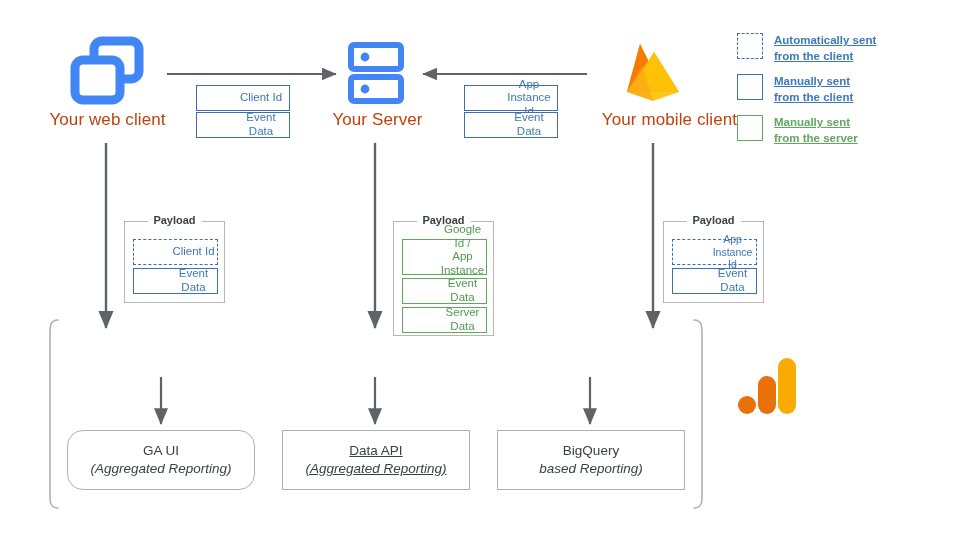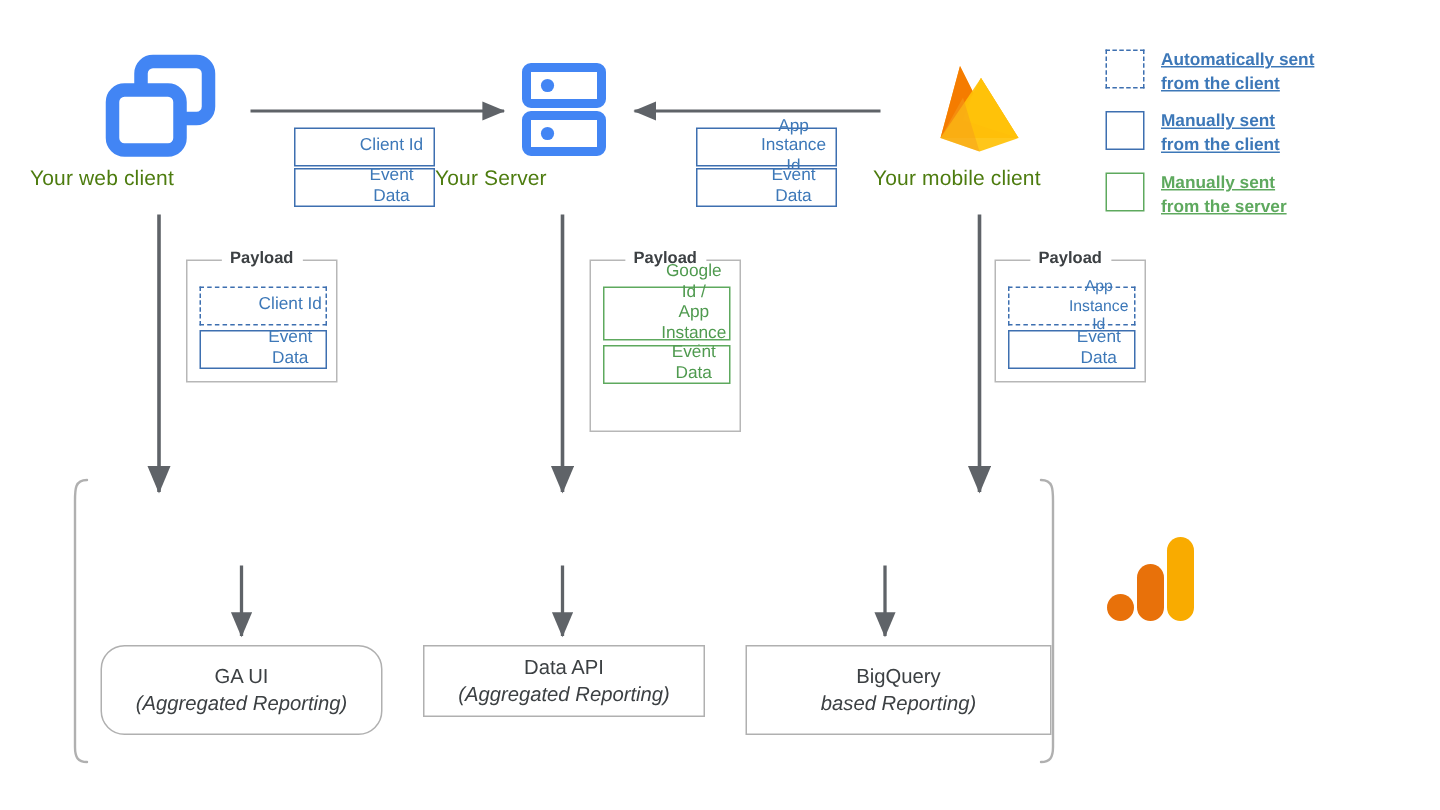--- a/index.html
+++ b/index.html
@@ -9,23 +9,23 @@
     font-family:"Liberation Sans", sans-serif;
     overflow:hidden;
     position:relative;
     color:#3c4043;
   }
   .stage{position:absolute;left:0;top:0;width:960px;height:540px;}
   .abs{position:absolute;}
 
   
   .node-label{
-    font-size:14px;
-    color:#4d7c0f;
-    text-align:left;
+    font-size:17px;
+    color:#c2410c;
+    text-align:center;
     white-space:nowrap;
     letter-spacing:0.1px;
   }
 
   
   .chip{
     box-sizing:border-box;
     border:1.3px solid #3d6fb0;
     color:#3d78b8;
     font-size:11.5px;
@@ -36,20 +36,21 @@
     padding-left:36px;
   }
   .chip.dashed{border-style:dashed;border-width:1.6px;}
   .chip.green{border-color:#5ea95e;color:#4f9a4f;}
 
   
   .payload{
     box-sizing:border-box;
     border:1px solid #b7b7b7;
     background:#fff;
+    margin-top:48px;
   }
   .payload-title{
     position:absolute;
     top:-8px;
     left:50%;
     transform:translateX(-50%);
     background:#fff;
     padding:0 6px;
     font-size:11px;
     font-weight:bold;
@@ -180,40 +181,41 @@
     <div class="abs chip" style="left:8px;top:46px;width:85px;height:26px;">Event Data</div>
   </div>
 
   <div class="abs payload" style="left:393px;top:173px;width:101px;height:115px;">
     <div class="payload-title">Payload</div>
     <div class="abs chip green" style="left:8px;top:17px;width:85px;height:36px;flex-direction:column;">
       <span>Google Id /</span>
       <span>App Instance Id</span>
     </div>
     <div class="abs chip green" style="left:8px;top:56px;width:85px;height:26px;">Event Data</div>
+    <div class="abs chip green" style="left:8px;top:85px;width:85px;height:26px;">Server Data</div>
   </div>
 
   <div class="abs payload" style="left:663px;top:173px;width:101px;height:82px;">
     <div class="payload-title">Payload</div>
     <div class="abs chip dashed" style="left:8px;top:17px;width:85px;height:26px;font-size:10.5px;">App Instance Id</div>
     <div class="abs chip" style="left:8px;top:46px;width:85px;height:26px;">Event Data</div>
   </div>
 
 
   <div class="abs gbox" style="left:67px;top:430px;width:188px;height:60px;border-radius:16px;">
     <span>GA UI</span>
     <span class="sub">(Aggregated Reporting)</span>
   </div>
 
-  <div class="abs gbox" style="left:282px;top:430px;width:188px;height:48px;">
+  <div class="abs gbox" style="left:282px;top:430px;width:188px;height:60px;text-decoration:underline;">
     <span>Data API</span>
     <span class="sub">(Aggregated Reporting)</span>
   </div>
 
-  <div class="abs gbox" style="left:497px;top:430px;width:204px;height:60px;">
+  <div class="abs gbox" style="left:497px;top:430px;width:188px;height:60px;">
     <span>BigQuery</span>
     <span class="sub">based Reporting)</span>
   </div>
 
   <div class="abs" style="left:738px;top:356px;width:62px;height:62px;">
     <svg width="62" height="62">
       <rect x="40" y="2" width="18" height="56" rx="9" ry="9" fill="#F9AB00"></rect>
       <rect x="20" y="20" width="18" height="38" rx="9" ry="9" fill="#E8710A"></rect>
       <circle cx="9" cy="49" r="9" fill="#E8710A"></circle>
     </svg>

